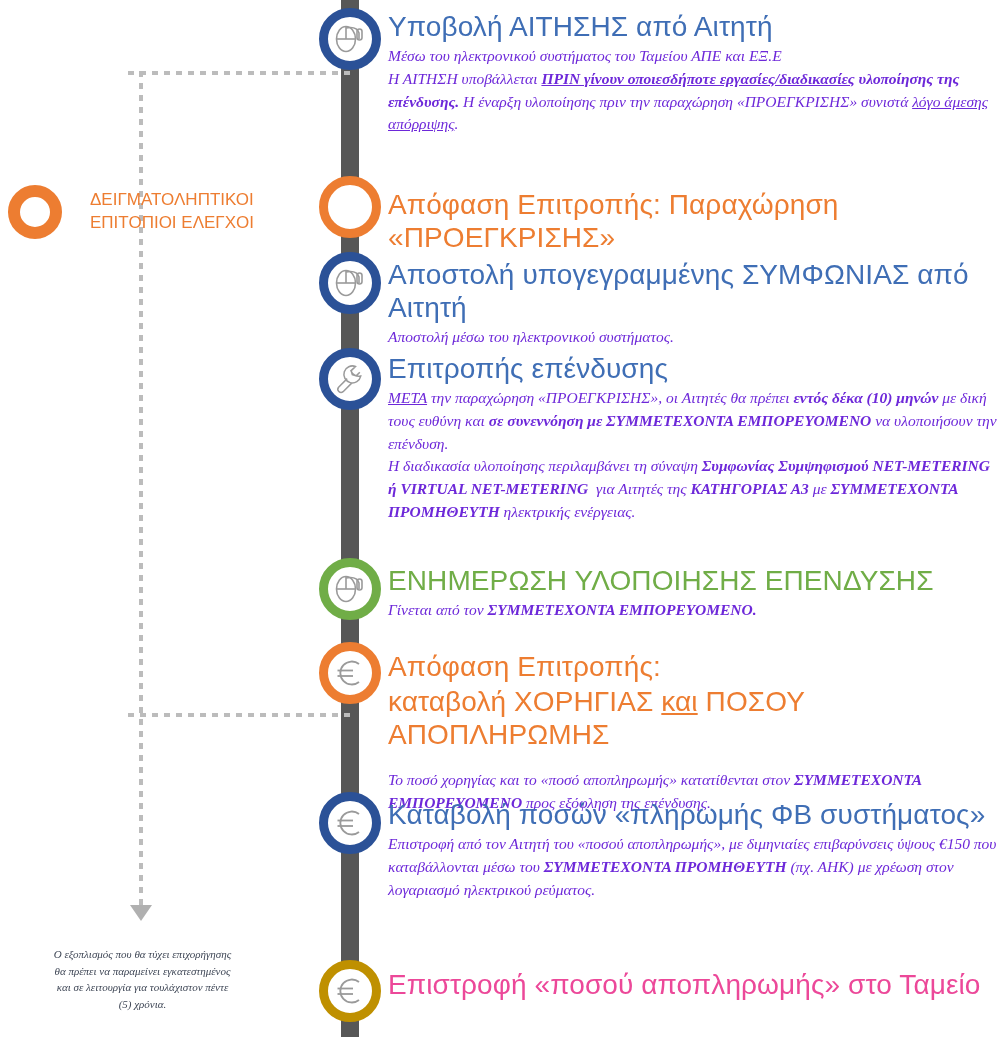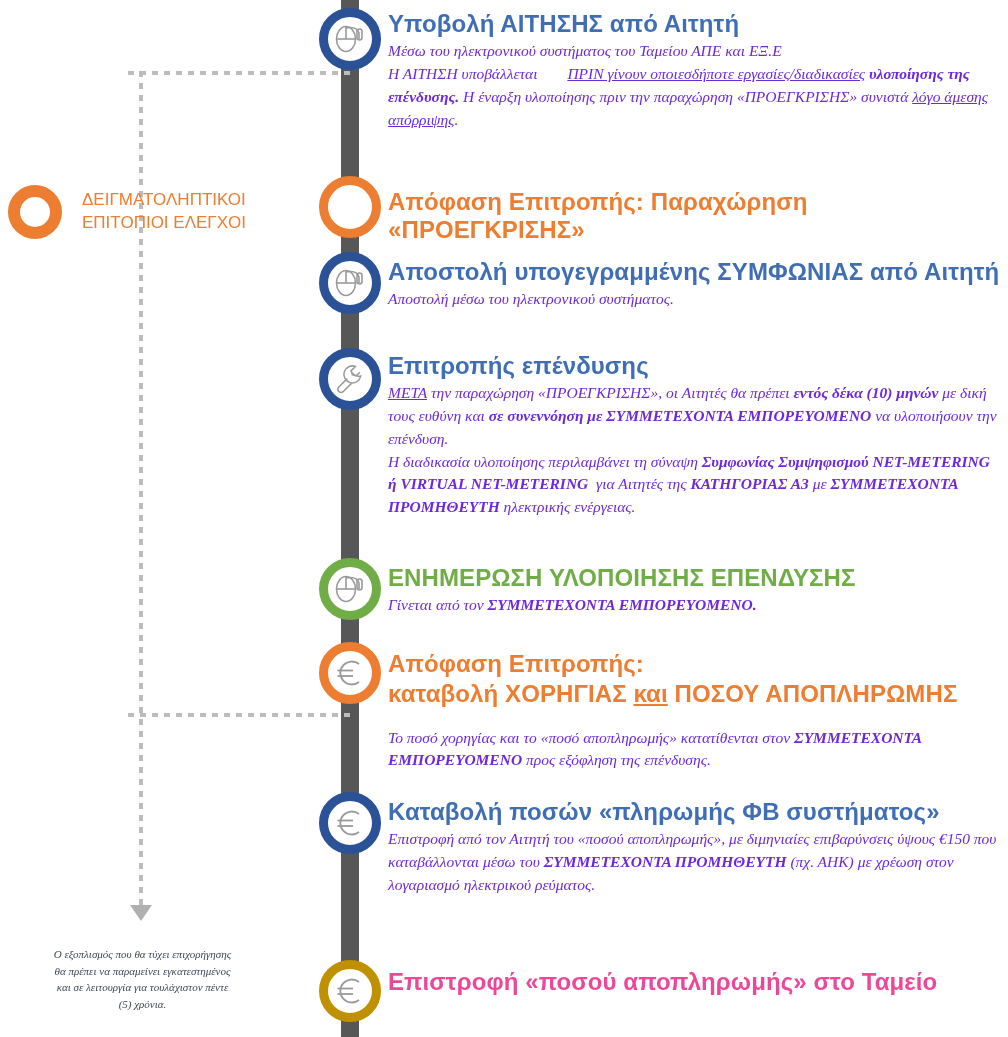--- a/index.html
+++ b/index.html
@@ -59,46 +59,46 @@
   }
   .node svg { display:block; }
   .n-blue   { border-color:#2b5197; }
   .n-orange { border-color:#ed7d31; }
   .n-green  { border-color:#70ad47; }
   .n-gold   { border-color:#bf9000; }
 
   
   .step { position:absolute; left:388px; z-index:6; }
   .step .title {
-    font-size:24px;
+    font-size:28px;
     line-height:1.18;
-    font-weight:700;
+    font-weight:400;
     letter-spacing:0.1px;
     margin:0 0 2px 0;
   }
   .t-blue   { color:#3f6eb5; }
   .t-orange { color:#ed7d31; }
   .t-green  { color:#70ad47; }
   .t-gold   { color:#ec4899; }
   .step .body {
     font-size:15.5px;
     line-height:1.47;
     font-style:italic;
     color:#6d28d9;
     font-family:"Liberation Serif", serif;
     max-width:612px;
   }
   .body b { font-weight:bold; }
   .body u { text-decoration:underline; }
-  .body .bu { font-weight:normal; text-decoration:underline;margin-left:26px; }
+  .body .bu { font-weight:bold; text-decoration:underline; }
 
   
   #side-check {
     position:absolute; left:8px; top:185px;
-    display:flex; align-items:center; gap:20px;
+    display:flex; align-items:center; gap:28px;
     z-index:6;
   }
   #side-check .ring {
     width:54px; height:54px; border-radius:50%;
     border:12px solid #ed7d31; background:#fff;
     flex:0 0 auto;
   }
   #side-check .lbl {
     color:#ed7d31; font-size:17px; line-height:1.35;
     white-space:pre-line;

